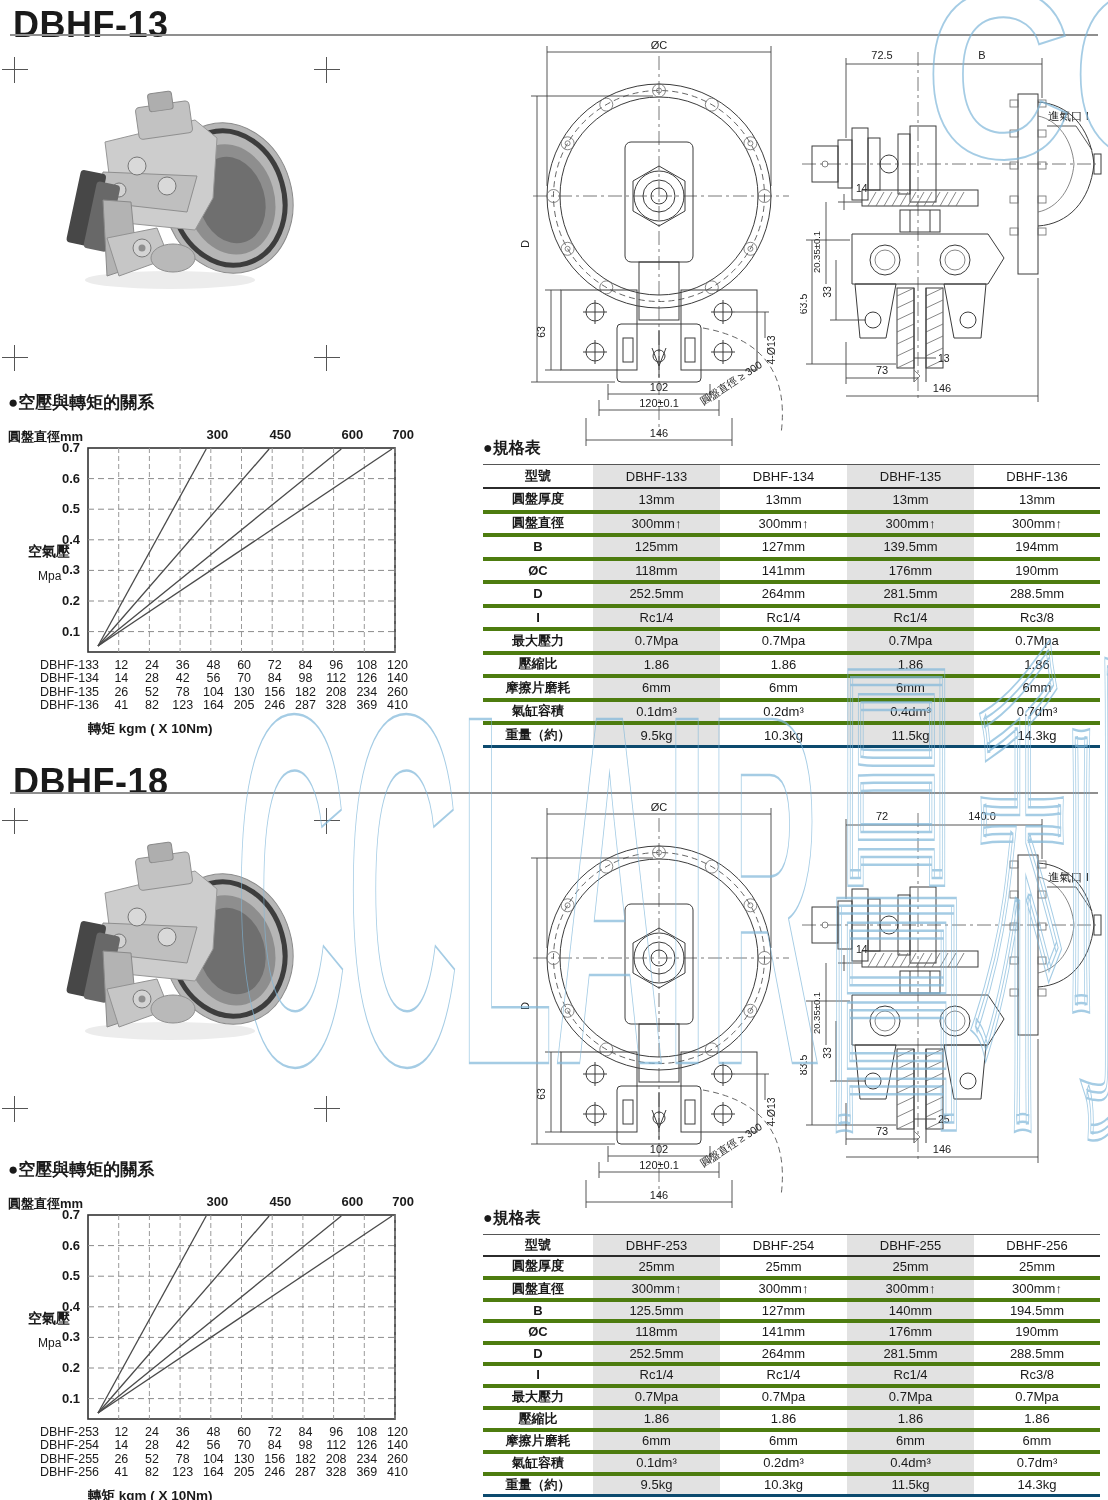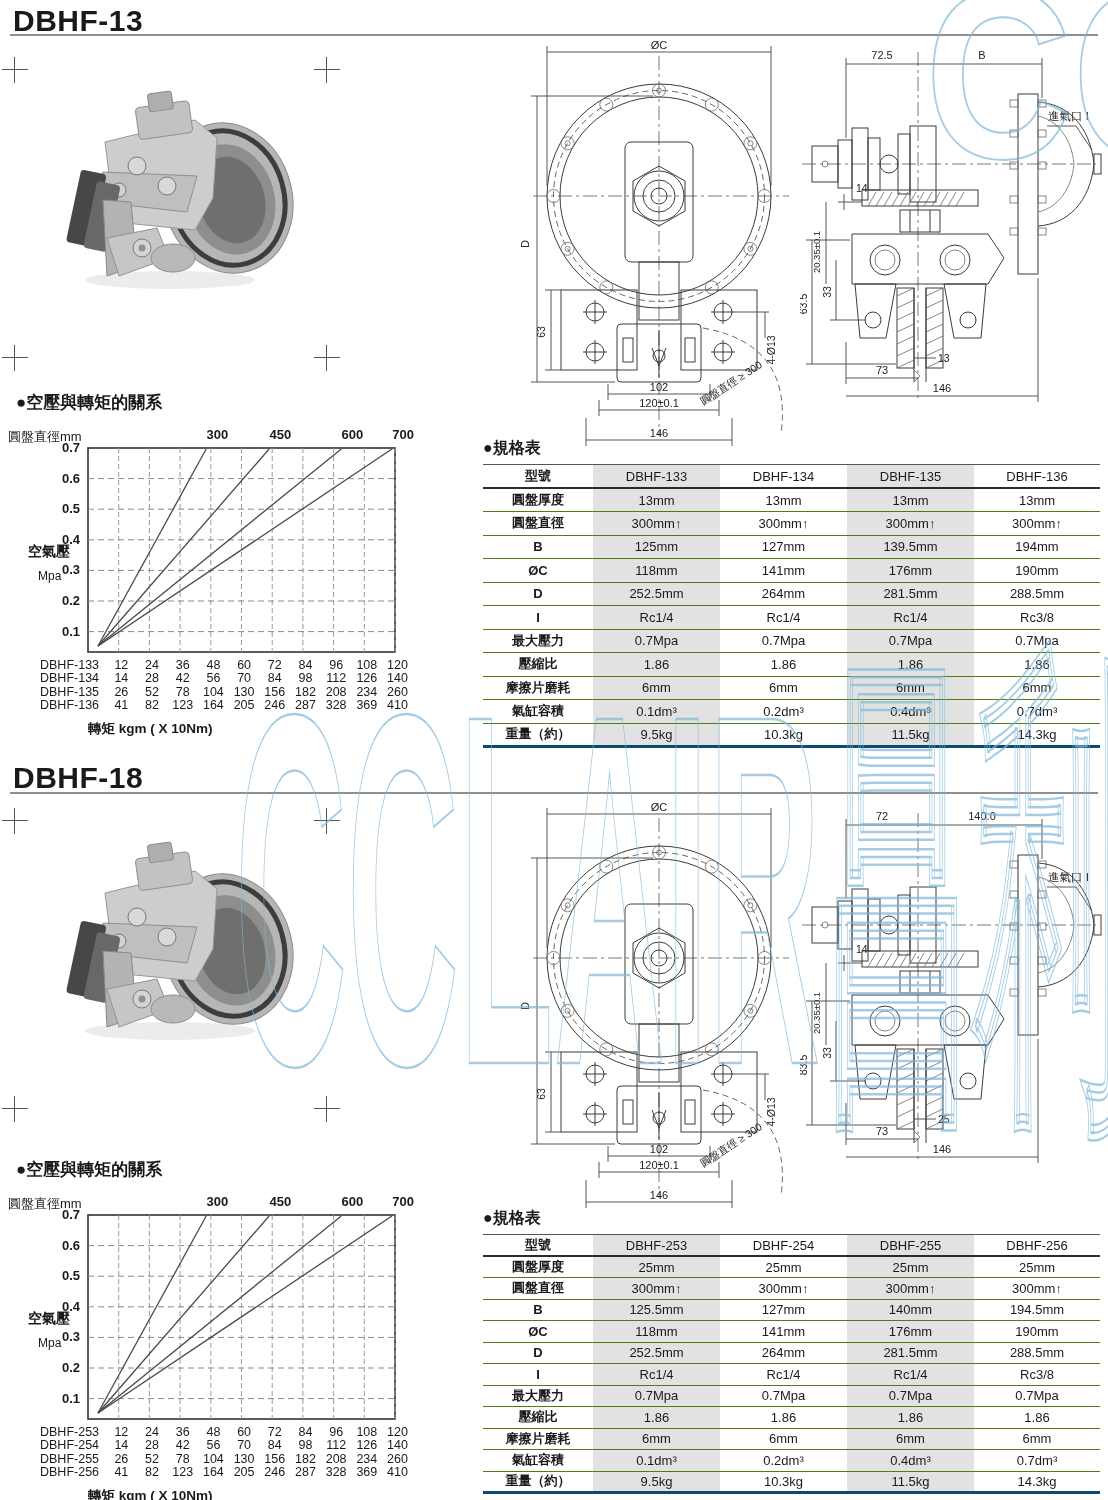--- a/index.html
+++ b/index.html
@@ -2,21 +2,21 @@
 <html><head>
 <meta charset="utf-8">
 <style>
   html,body{margin:0;padding:0;background:#fff;}
   .page{position:relative;width:1108px;height:1500px;background:#ffffff;overflow:hidden;
         font-family:"Liberation Sans","DejaVu Sans",sans-serif;color:#1a1a1a;}
 
   .section{position:absolute;left:0;width:1108px;height:751px;}
   .s0{top:0;} .s1{top:751px;}
 
-  .sec-title{position:absolute;left:13px;top:4px;font-size:30px;font-weight:bold;letter-spacing:.5px;}
+  .sec-title{position:absolute;left:13px;top:4px;font-size:36px;font-weight:bold;letter-spacing:.5px;}
   .s1 .sec-title{top:10px;}
   .sec-rule{position:absolute;left:10px;top:34px;width:1088px;height:2px;background:#8f8f8f;}
   .s1 .sec-rule{top:41px;}
 
   
   .crop{position:absolute;width:26px;height:26px;}
   .crop::before{content:"";position:absolute;left:0;top:12px;width:26px;height:1px;background:#555;}
   .crop::after{content:"";position:absolute;left:12px;top:0;width:1px;height:26px;background:#555;}
 
   .photo{position:absolute;left:45px;top:80px;}
@@ -28,42 +28,42 @@
 
   .drawing text{fill:#222;font-family:"Liberation Sans",sans-serif;}
   .drawing .ln{stroke:#3c3c3c;fill:none;stroke-width:1;}
   .drawing .thin{stroke:#6a6a6a;fill:none;stroke-width:.8;}
   .drawing .dim{stroke:#444;fill:none;stroke-width:.9;}
   .drawing .cl{stroke:#555;fill:none;stroke-width:.8;stroke-dasharray:14 4 3 4;}
   .drawing .dash{stroke:#555;fill:none;stroke-width:.9;stroke-dasharray:6 4;}
 
   .chart-block{position:absolute;left:0;top:391px;width:482px;height:350px;}
   .s1 .chart-block{top:407px;}
-  .chart-heading{position:absolute;left:8px;top:0;font-size:17px;font-weight:bold;margin-left:8px;}
-  .diam-label{position:absolute;left:8px;top:37px;font-size:13px;font-weight:normal;}
+  .chart-heading{position:absolute;left:8px;top:0;font-size:17px;font-weight:bold;}
+  .diam-label{position:absolute;left:8px;top:37px;font-size:13px;font-weight:bold;}
   .line-label{position:absolute;top:36px;width:44px;margin-left:-22px;text-align:right;font-size:13px;font-weight:bold;}
   .plot-svg{position:absolute;left:87px;top:56px;}
   .ytick{position:absolute;left:0;width:80px;text-align:right;font-size:13px;font-weight:bold;}
   .ylab{position:absolute;left:28px;top:152px;font-size:14px;font-weight:bold;}
   .ylab2{position:absolute;left:38px;top:178px;font-size:12px;}
   .torque{position:absolute;left:0;top:268px;width:482px;}
   .tq-row{display:flex;height:13.4px;line-height:13.4px;font-size:12.5px;}
   .tq-model{width:66px;margin-left:40px;text-align:left;white-space:nowrap;}
   .tq-val{width:30.7px;text-align:center;}
   .chart-caption{position:absolute;left:88px;top:329px;width:308px;font-size:13.5px;font-weight:bold;}
 
   .table-block{position:absolute;left:483px;top:434px;width:620px;}
   .s1 .table-block{top:453px;}
   .spec-heading{font-size:16px;font-weight:bold;margin:4px 0 5px 0;}
   table.spec{border-collapse:collapse;table-layout:fixed;width:617px;border-top:1px solid #555;}
   table.spec th, table.spec td{padding:0 4px;font-size:13px;overflow:hidden;white-space:nowrap;}
   table.spec th{text-align:center;font-weight:bold;}
   table.spec td{text-align:center;}
   .s0 .spec tr{height:23.5px;} .s1 .spec tr{height:21.5px;}
-  table.spec tr{border-bottom:1px solid #4d7c0f;}
+  table.spec tr{border-bottom:4px solid #4d7c0f;}
   table.spec tr.hdr{border-bottom:2px solid #2b2b2b;}
   table.spec tr:last-child{border-bottom:3px solid #0c4a6e;}
   td.shade{background:#e2e2e2;}
 
   .wm{position:absolute;color:transparent;-webkit-text-stroke:2.5px #7fb7da;
       font-weight:bold;white-space:nowrap;line-height:1;transform-origin:0 0;
       opacity:.7;pointer-events:none;z-index:5;}
   .wm-main{left:235px;top:640px;font-size:500px;transform:scaleX(.31);}
   .wm-tr{left:925px;top:-45px;font-size:240px;transform:scaleX(.85);-webkit-text-stroke:2px #7fb7da;}
 </style>

